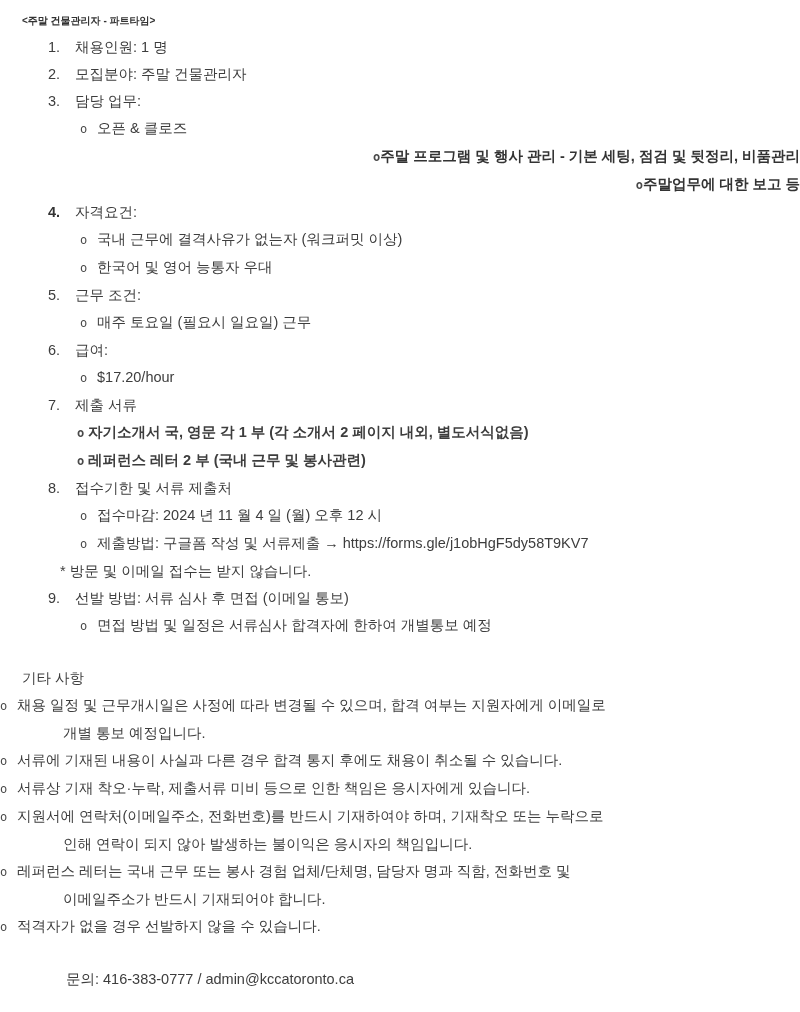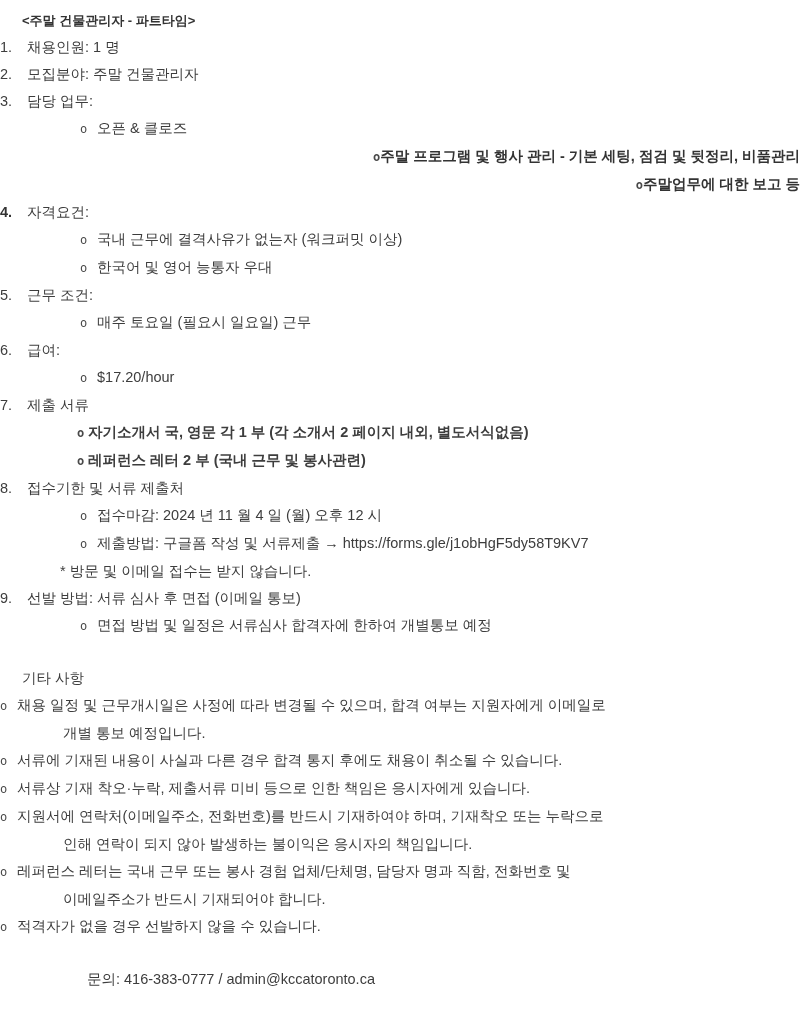--- a/index.html
+++ b/index.html
@@ -22,24 +22,24 @@
     font-size: 14.5px;
     line-height: 27px;
     white-space: pre;
     color: #3d3d3d;
   }
   .line.bold { font-weight: bold; color: #333333; text-align: right; }
 
   .title {
     padding-left: 22px;
     font-weight: bold;
-    font-size: 13px;
+    font-size: 10px;
     color: #333333;
   }
-  .item { }
+  .item { padding-left: 48px; }
   .item .num { display: inline-block; width: 27px; }
   .item .num.bold { font-weight: bold; color: #333333; }
 
   .bullet { padding-left: 80px; }
   .bullet .glyph { display: inline-block; width: 17px; }
 
   .bullet-tight { padding-left: 77px; font-weight: bold; }
   .bullet-tight .glyph { display: inline-block; width: 11px; }
 
   .bullet2 { }
@@ -47,21 +47,21 @@
 
   .glyph {
     font-family: "DejaVu Sans Mono", monospace;
     font-size: 12px;
     color: #4a4a4a;
   }
 
   .note { padding-left: 60px; }
   .section { padding-left: 22px; }
   .cont { padding-left: 63px; }
-  .contact { padding-left: 66px; margin-left: 21px; }
+  .contact { padding-left: 66px; }
   .spacer { height: 25px; }
 </style>
 </head>
 <body>
 
 <div class="doc">
   <div class="line title">&lt;주말 건물관리자 - 파트타임&gt;</div>
   <div id="lines">
       <div class="line item"><span class="num">1.</span><span class="txt">채용인원: 1 명</span></div>
       <div class="line item"><span class="num">2.</span><span class="txt">모집분야: 주말 건물관리자</span></div>

